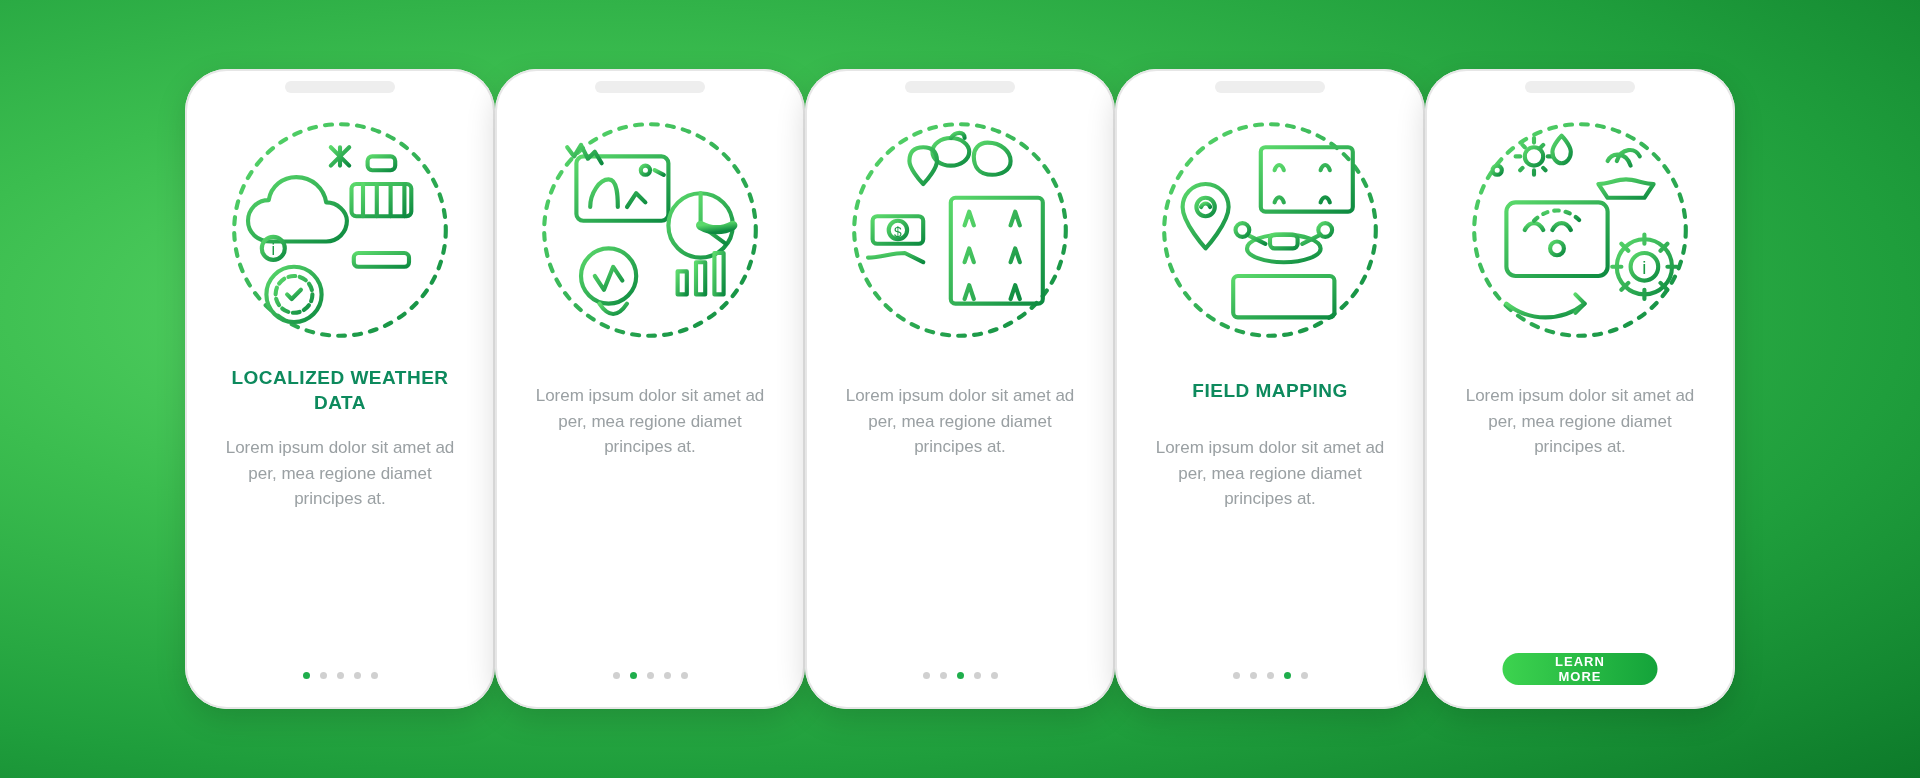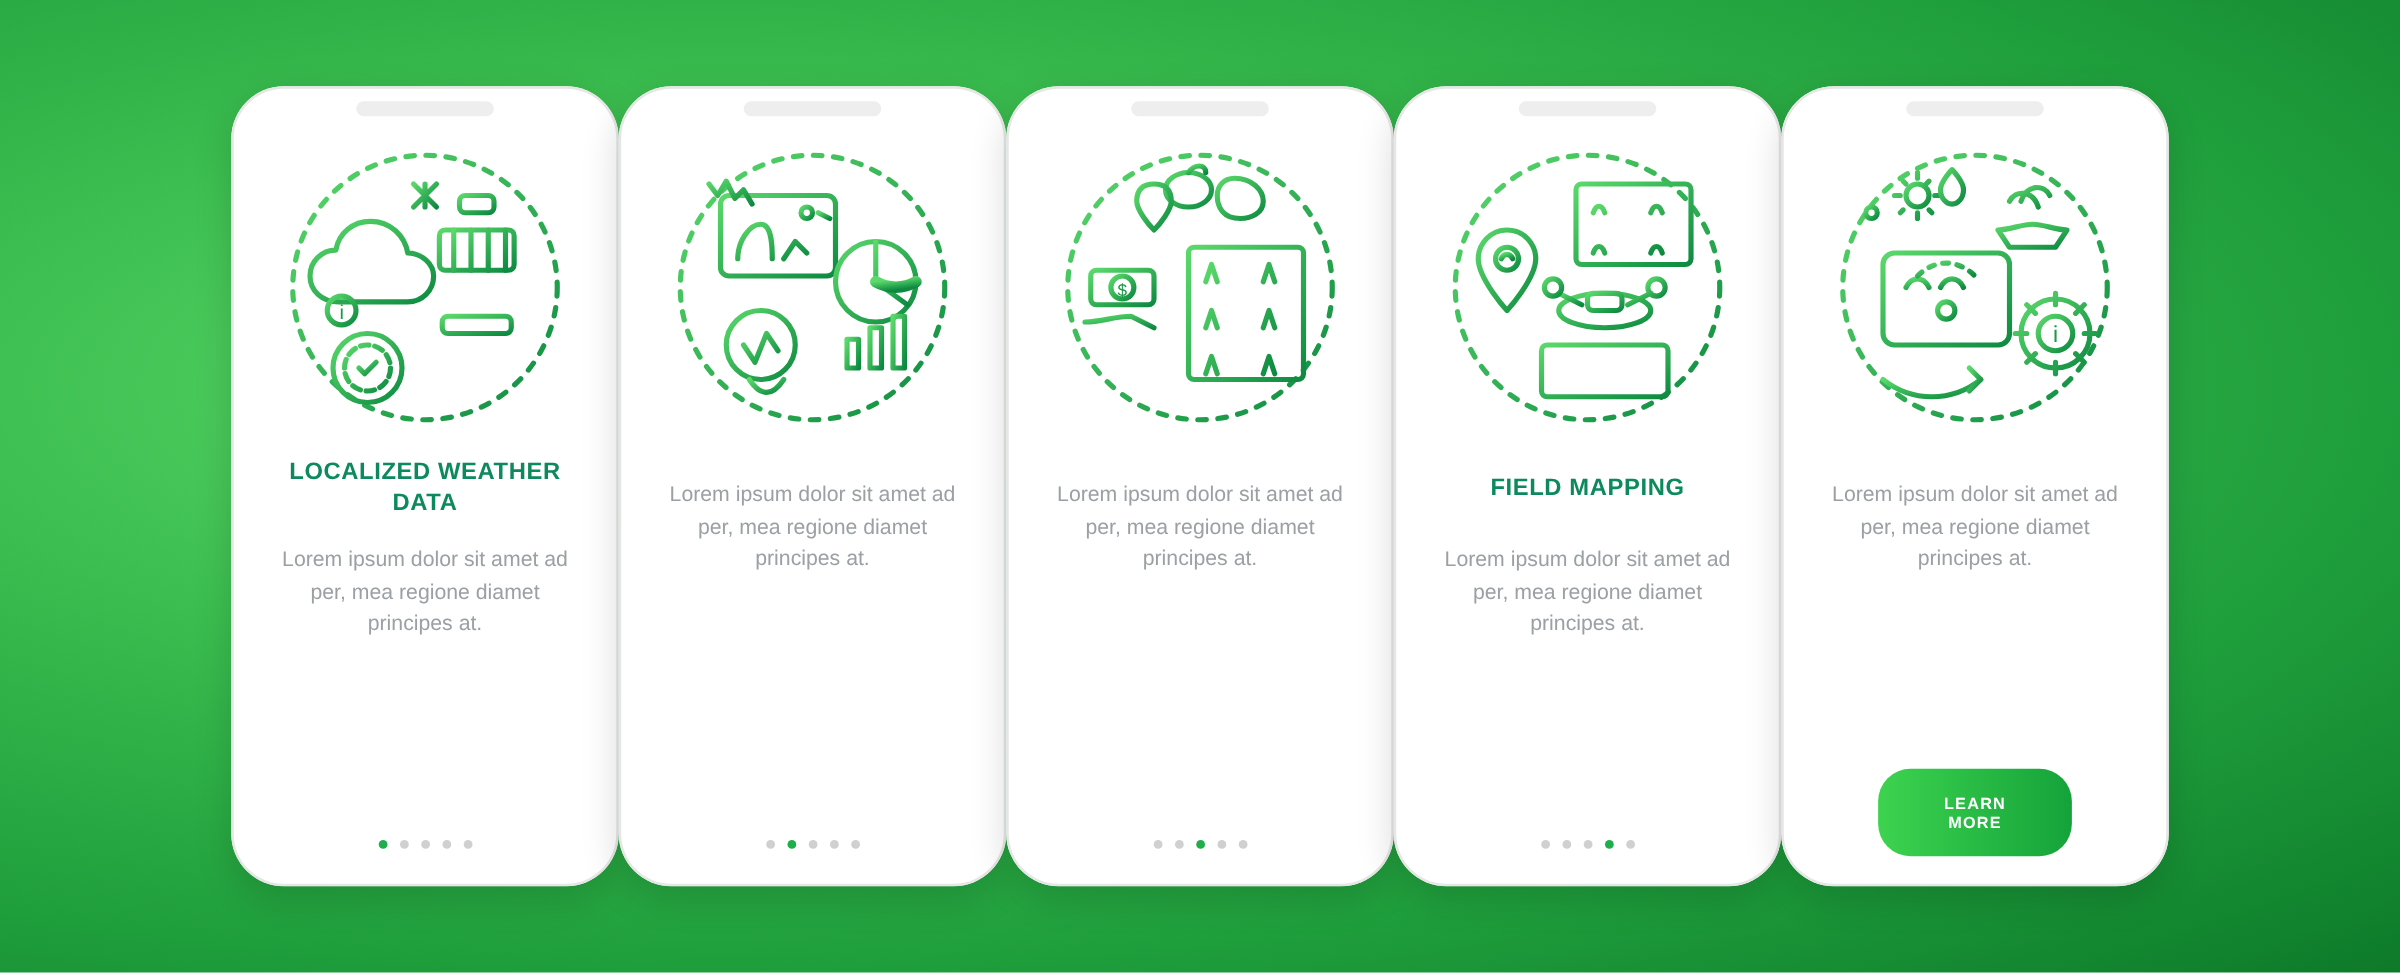--- a/index.html
+++ b/index.html
@@ -86,21 +86,21 @@
   background: #d0d0d0;
 }
 .dot.active {
   background: #1fae4c;
 }
 .cta {
   position: absolute;
   bottom: 24px;
   left: 50%;
   transform: translateX(-50%);
-  padding: 20px 44px;
+  padding: 1px 44px;
   border-radius: 26px;
   background: linear-gradient(90deg, #3dd34f, #14a33a);
   color: #fff;
   font-size: 13px;
   font-weight: 600;
   letter-spacing: 1px;
   border: none;
   cursor: pointer;
 }
 </style>

